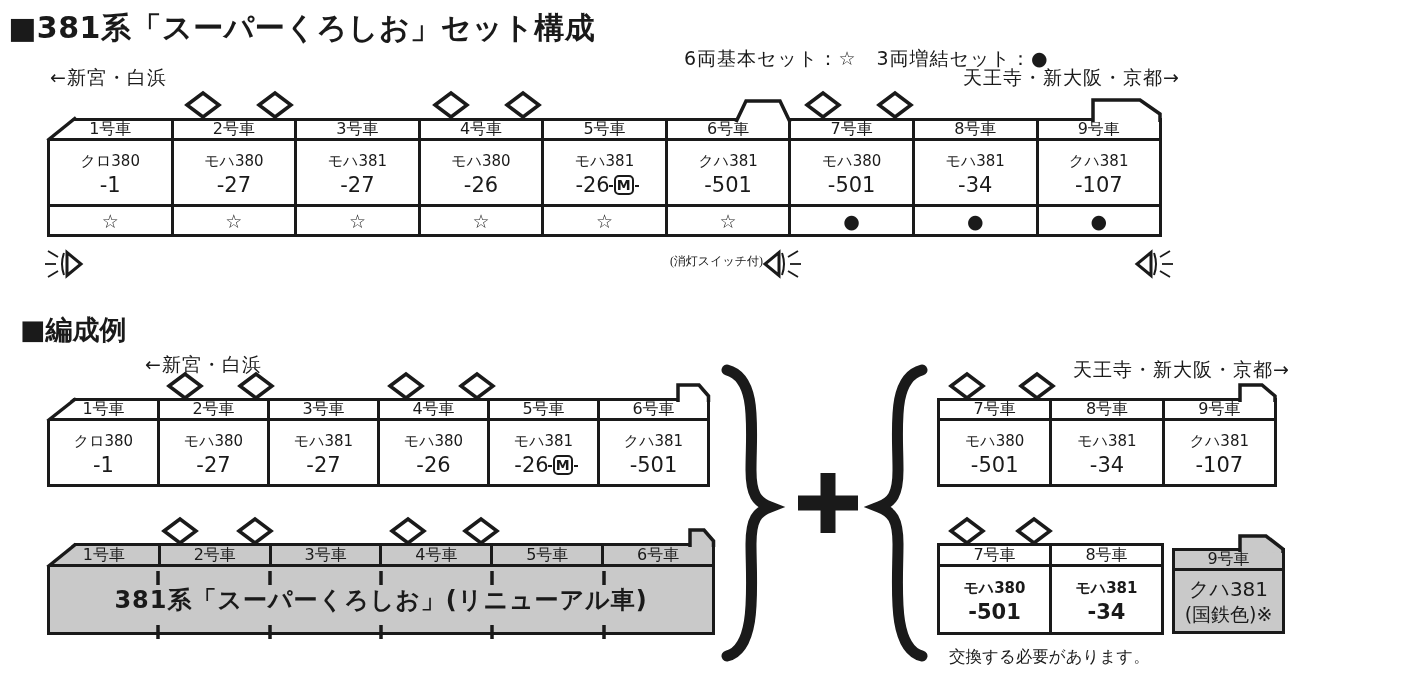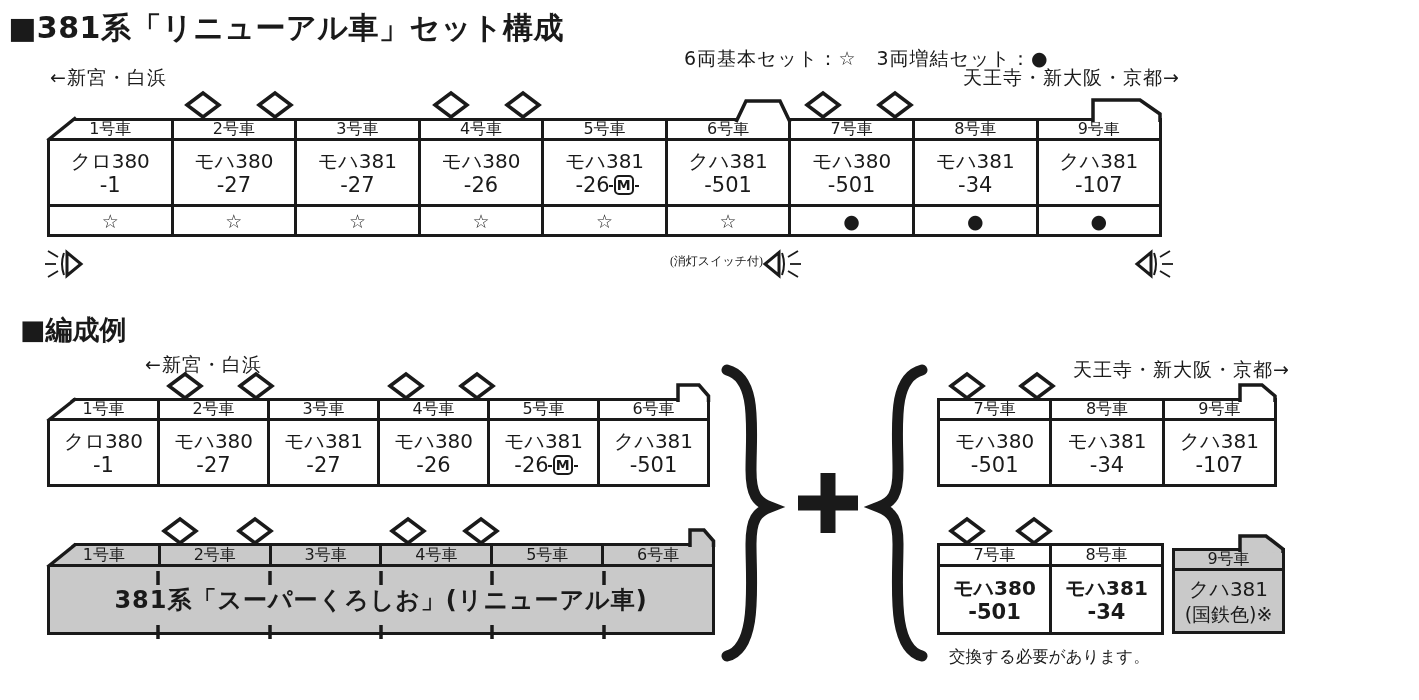--- a/index.html
+++ b/index.html
@@ -18,21 +18,21 @@
   .train{position:absolute; border:3.5px solid var(--ink); background:#fff; z-index:1;}
   .train.gray, .graybox{background:var(--gray);}
   .trow{display:flex;}
   .thead{border-bottom:3.5px solid var(--ink);}
   .t1 .tmodel{border-bottom:3.5px solid var(--ink);}
   .tcell{flex:1; display:flex; flex-direction:column; align-items:center; justify-content:center; text-align:center; border-right:3.5px solid var(--ink); overflow:visible;}
   .tcell:last-child{border-right:none;}
   .tcell.noborder{border-right:none;}
   .h20{height:20px;} .h21{height:21px;} .h27{height:27px;} .h63{height:63px;} .h65{height:65px;font-weight:bold;} .h66{height:66px;}
   .carno{font-size:16px;}
-  .model .l1{font-size:20px; line-height:24px;}
+  .model .l1{font-size:15px; line-height:24px;}
   .model .l2{font-size:21px; line-height:24px; display:flex; align-items:center; justify-content:center; gap:4px;}
   .sym{font-size:19px;}
   .renewal-label{font-size:24px; letter-spacing:1px;}
   .gray9 .l1{font-size:20px; line-height:25px;}
   .gray9 .l2{font-size:19px; line-height:24px;}
 
   .mbadge{position:relative; display:inline-flex; align-items:center; justify-content:center;
     width:20px; height:20px; border:2.5px solid var(--ink); border-radius:5px;
     font-size:14px; font-weight:bold; line-height:1;}
   .mbadge::before,.mbadge::after{content:""; position:absolute; top:8px; width:4px; height:2.5px; background:var(--ink);}
@@ -42,21 +42,21 @@
   .graybox .ghead{height:20px; border-bottom:3.5px solid var(--ink); display:flex; align-items:center; justify-content:center; font-size:16px;}
   .graybox .gbody{height:60px; display:flex; flex-direction:column; align-items:center; justify-content:center;}
 
   svg.overlay{position:absolute; left:0; top:0; z-index:3; pointer-events:none;}
 </style>
 </head>
 <body>
 
 <div class="canvas">
 
-  <div class="abs page-title" style="left:8px; top:8px;">■381系「リニューアル車」セット構成</div>
+  <div class="abs page-title" style="left:8px; top:8px;">■381系「スーパーくろしお」セット構成</div>
   <div class="abs legend" style="left:684px; top:22px;margin-top:24px;">6両基本セット：☆　3両増結セット：●</div>
 
   <div class="abs dir" style="left:50px; top:65px;">←新宮・白浜</div>
   <div class="abs dir" style="left:930px; top:65px; width:250px; text-align:right;">天王寺・新大阪・京都→</div>
 
   <div class="train t1" id="train1" style="left:47px; top:118px; width:1115px;">
     <div class="trow thead h20">
       <div class="tcell carno">1号車</div>
       <div class="tcell carno">2号車</div>
       <div class="tcell carno">3号車</div>

